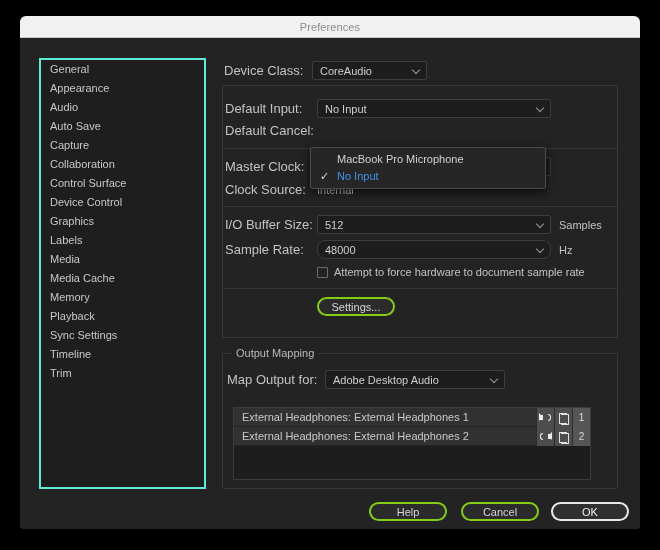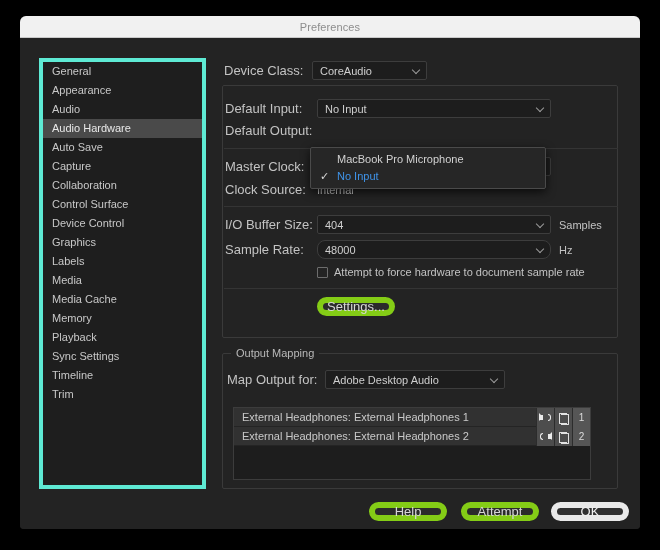--- a/index.html
+++ b/index.html
@@ -46,21 +46,21 @@
   }
 
   
   .sidebar {
     position: absolute;
     left: 19px;
     top: 20px;
     width: 167px;
     height: 431px;
     background: #1e1e1e;
-    border: 4px solid #5eead4;
+    border: 2px solid #5eead4;
     overflow: hidden;
   }
   .side-item {
     height: 19px;
     line-height: 19px;
     padding-left: 9px;
     font-size: 11px;
     color: #c8c8c8;
     white-space: nowrap;
   }
@@ -199,25 +199,25 @@
     border: 1px solid #6d6d6d;
     background: #232323;
     border-radius: 1px;
     margin-right: 6px;
   }
   .cbtext { font-size: 11px; color: #c3c3c3; white-space: nowrap; }
 
   
   .pill {
     height: 19px;
-    border: 6px solid #84cc16;
+    border: 2px solid #84cc16;
     border-radius: 10px;
     background: #2b2b2b;
     color: #d6d6d6;
-    font-size: 13px;
+    font-size: 11px;
     display: flex;
     align-items: center;
     justify-content: center;
     font-family: "Liberation Sans", sans-serif;
   }
   .pill.default {
     border-color: #e9e9e9;
     background: #303030;
     color: #f0f0f0;
   }
@@ -323,21 +323,20 @@
   <div class="titlebar">
     <span class="titlebar-title">Preferences</span>
   </div>
 
   <div class="body-area">
 
     <div class="sidebar" id="sidebar">
         <div class="side-item">General</div>
         <div class="side-item">Appearance</div>
         <div class="side-item">Audio</div>
-        <div class="side-item selected">Audio Hardware</div>
         <div class="side-item">Auto Save</div>
         <div class="side-item">Capture</div>
         <div class="side-item">Collaboration</div>
         <div class="side-item">Control Surface</div>
         <div class="side-item">Device Control</div>
         <div class="side-item">Graphics</div>
         <div class="side-item">Labels</div>
         <div class="side-item">Media</div>
         <div class="side-item">Media Cache</div>
         <div class="side-item">Memory</div>
@@ -361,21 +360,21 @@
 
         <div class="row" style="left:2px; top:13px;">
           <span class="lbl" style="width:84px;">Default Input:</span>
           <div class="combo" style="width:234px; margin-left:8px;">
             <span>No Input</span>
             <span class="chev"></span>
           </div>
         </div>
 
         <div class="row" style="left:2px; top:37px;">
-          <span class="lbl" style="width:84px;">Default Output:</span>
+          <span class="lbl" style="width:84px;">Default Cancel:</span>
         </div>
 
         <div class="sep" style="left:1px; top:62px; width:394px;"></div>
 
         <div class="row" style="left:2px; top:71px;">
           <span class="lbl" style="width:84px;">Master Clock:</span>
           <div class="combo" style="width:234px; margin-left:8px;">
             <span>Out: External Headphones</span>
             <span class="chev"></span>
           </div>
@@ -384,21 +383,21 @@
         <div class="row" style="left:2px; top:96px;">
           <span class="lbl" style="width:84px;">Clock Source:</span>
           <span class="val-static" style="margin-left:8px;">Internal</span>
         </div>
 
         <div class="sep" style="left:1px; top:120px; width:394px;"></div>
 
         <div class="row" style="left:2px; top:129px;">
           <span class="lbl" style="width:84px;">I/O Buffer Size:</span>
           <div class="combo" style="width:234px; margin-left:8px;">
-            <span>404</span>
+            <span>512</span>
             <span class="chev"></span>
           </div>
           <span class="unit">Samples</span>
         </div>
 
         <div class="row" style="left:2px; top:154px;">
           <span class="lbl" style="width:84px;">Sample Rate:</span>
           <div class="combo" style="width:234px; margin-left:8px;border-radius:8px;">
             <span>48000</span>
             <span class="chev"></span>
@@ -463,18 +462,18 @@
 
       <div class="popup" id="popup">
           <div class="popup-item"><span>MacBook Pro Microphone</span></div>
           <div class="popup-item checked"><span class="popup-check">✓</span><span>No Input</span></div>
         </div>
 
     </div>
 
     <div class="footer">
       <div class="pill" style="position:absolute; left:349px; top:13px; width:78px;">Help</div>
-      <div class="pill" style="position:absolute; left:441px; top:13px; width:78px;">Attempt</div>
+      <div class="pill" style="position:absolute; left:441px; top:13px; width:78px;">Cancel</div>
       <div class="pill default" style="position:absolute; left:531px; top:13px; width:78px;">OK</div>
     </div>
 
   </div>
 </div>
 
 </body></html>

